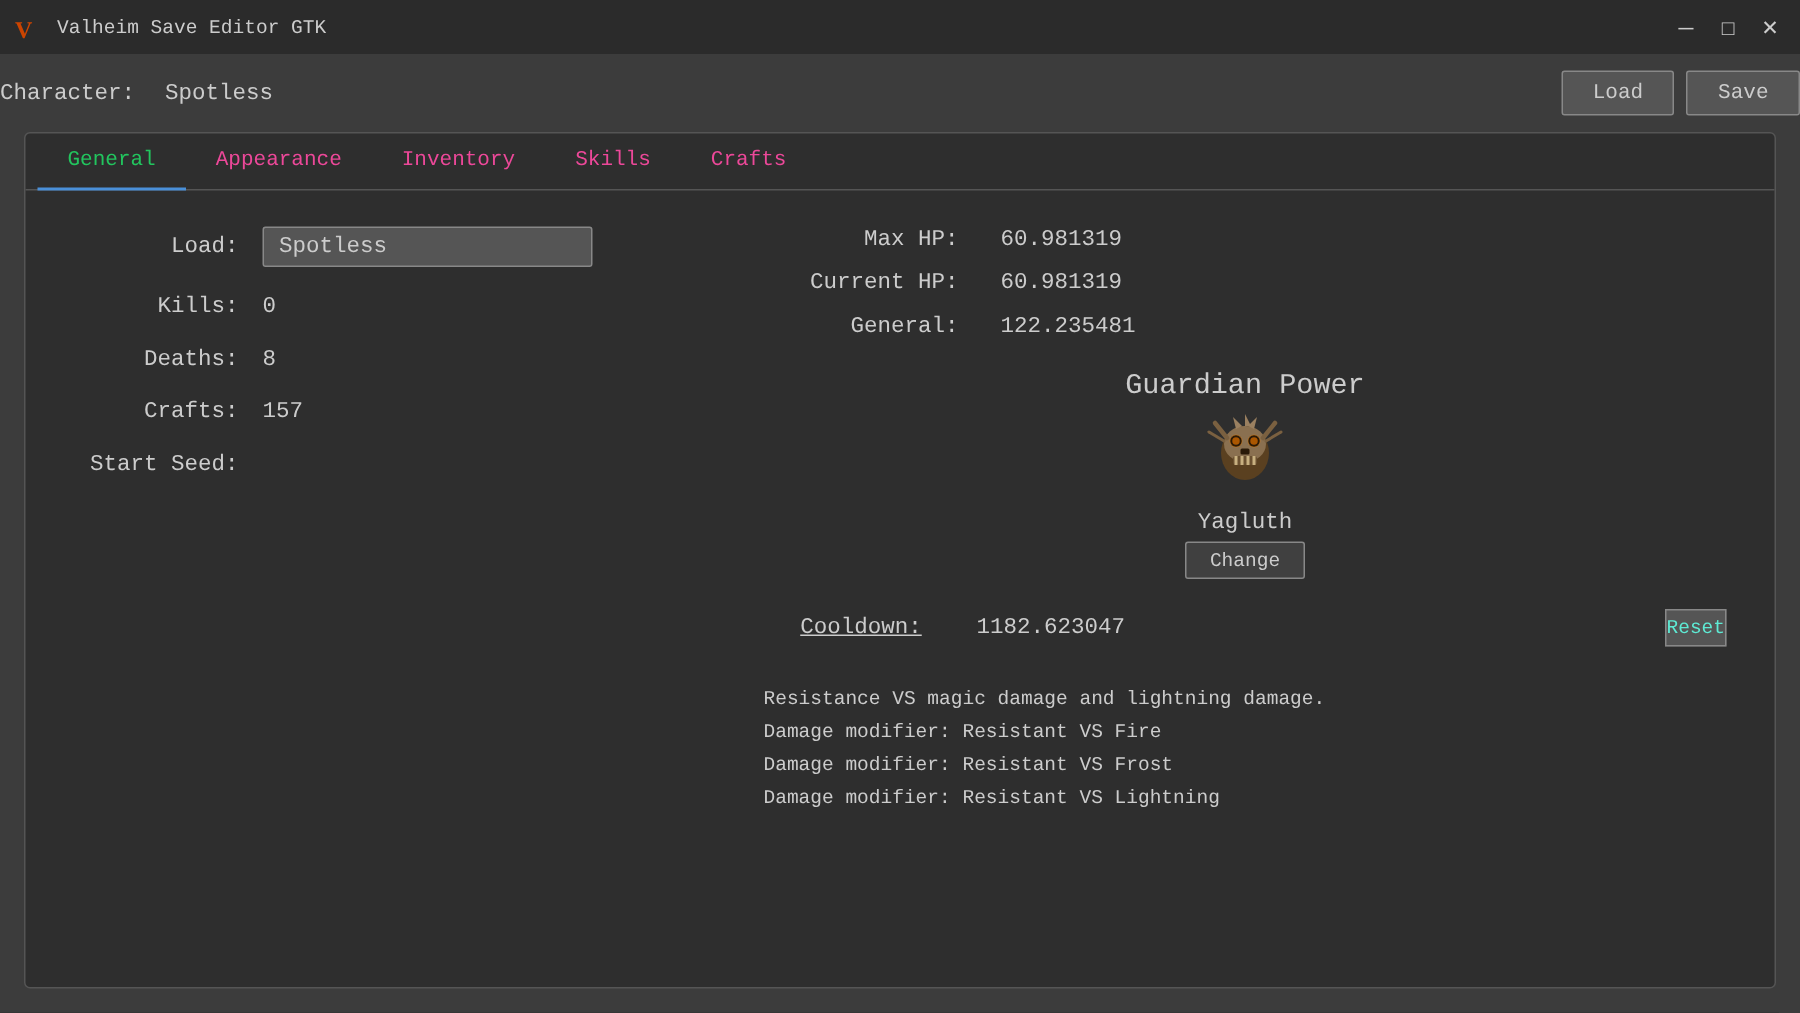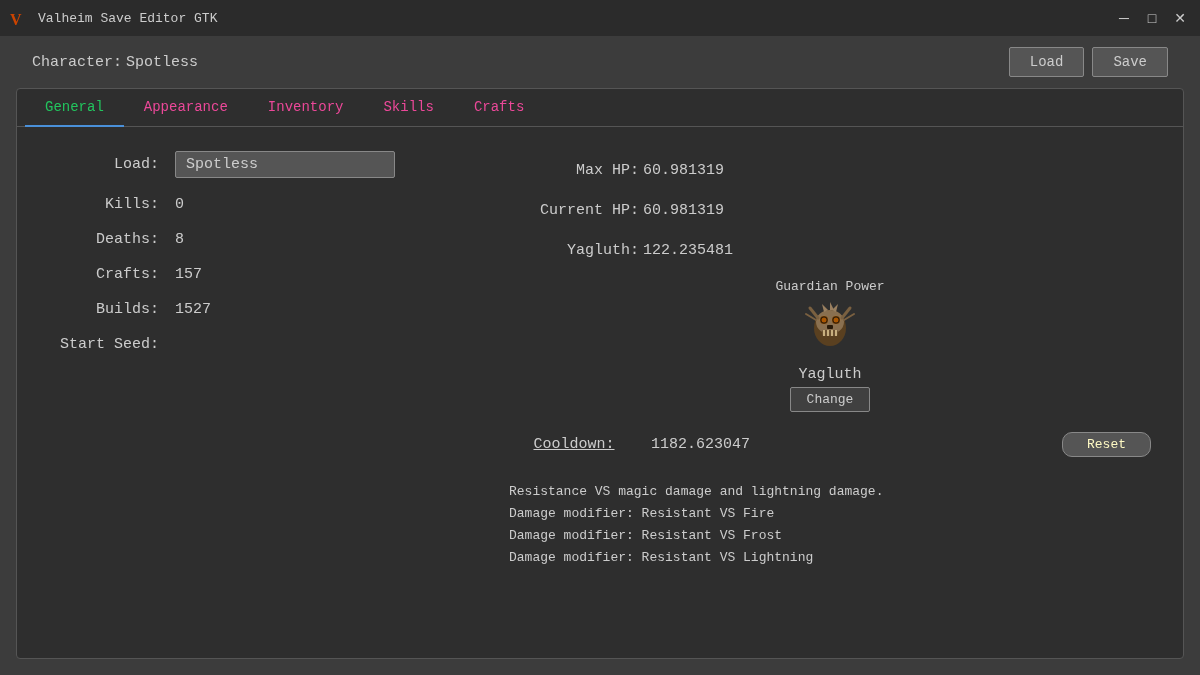--- a/index.html
+++ b/index.html
@@ -68,22 +68,22 @@
       display: flex;
       align-items: center;
       justify-content: center;
     }
 
     .header-bar {
       background: #3c3c3c;
       height: 52px;
       display: flex;
       align-items: center;
-      padding: 0 32px;
-      gap: 4px;
+      padding: 0 0;
+      gap: 20px;
       flex-shrink: 0;
     }
 
     .character-label {
       color: #cccccc;
       font-size: 15px;
     }
 
     .character-name {
       color: #cccccc;
@@ -197,22 +197,21 @@
     .right-panel {
       display: flex;
       flex-direction: column;
       gap: 12px;
       flex: 1;
     }
 
     .stat-row {
       display: flex;
       align-items: flex-end;
-      gap: 4px;
-      margin-top: 11px;
+      gap: 28px;
     }
 
     .stat-label {
       color: #cccccc;
       font-size: 15px;
       text-align: right;
       min-width: 130px;
     }
 
     .stat-value {
@@ -223,21 +222,21 @@
     .guardian-section {
       display: flex;
       flex-direction: column;
       align-items: center;
       gap: 4px;
       margin: 8px 0;
     }
 
     .guardian-title {
       color: #cccccc;
-      font-size: 13px;
+      font-size: 19px;
     }
 
     .guardian-icon {
       width: 64px;
       height: 64px;
       display: flex;
       align-items: center;
       justify-content: center;
     }
 
@@ -273,26 +272,26 @@
 
     .cooldown-value {
       color: #cccccc;
       font-size: 15px;
       flex: 1;
     }
 
     .reset-btn {
       background: #555555;
       border: 1px solid #888;
-      color: #fef9c3;
+      color: #5eead4;
       font-family: 'Courier New', Courier, monospace;
       font-size: 13px;
-      padding: 4px 24px;
+      padding: 4px 0;
       cursor: pointer;
-      border-radius: 10px;
+      border-radius: 0;
     }
 
     .description-area {
       margin-top: 12px;
       color: #cccccc;
       font-size: 13px;
       line-height: 1.7;
     }
   </style>
 </head>
@@ -356,40 +355,36 @@
           <span class="field-value">0</span>
         </div>
         <div class="field-row">
           <span class="field-label">Deaths:</span>
           <span class="field-value">8</span>
         </div>
         <div class="field-row">
           <span class="field-label">Crafts:</span>
           <span class="field-value">157</span>
         </div>
-        <div class="field-row">
-          <span class="field-label">Builds:</span>
-          <span class="field-value">1527</span>
-        </div>
         <div class="start-seed-row field-row">
           <span class="field-label">Start Seed:</span>
         </div>
       </div>
 
       <div class="right-panel">
         <div class="stat-row">
           <span class="stat-label">Max HP:</span>
           <span class="stat-value">60.981319</span>
         </div>
         <div class="stat-row">
           <span class="stat-label">Current HP:</span>
           <span class="stat-value">60.981319</span>
         </div>
         <div class="stat-row">
-          <span class="stat-label">Yagluth:</span>
+          <span class="stat-label">General:</span>
           <span class="stat-value">122.235481</span>
         </div>
 
         <div class="guardian-section">
           <span class="guardian-title">Guardian Power</span>
           <div class="guardian-icon">
 
             <svg width="60" height="60" viewBox="0 0 60 60" xmlns="http://www.w3.org/2000/svg">
 
               <ellipse cx="30" cy="28" rx="16" ry="18" fill="#5a4020"></ellipse>

